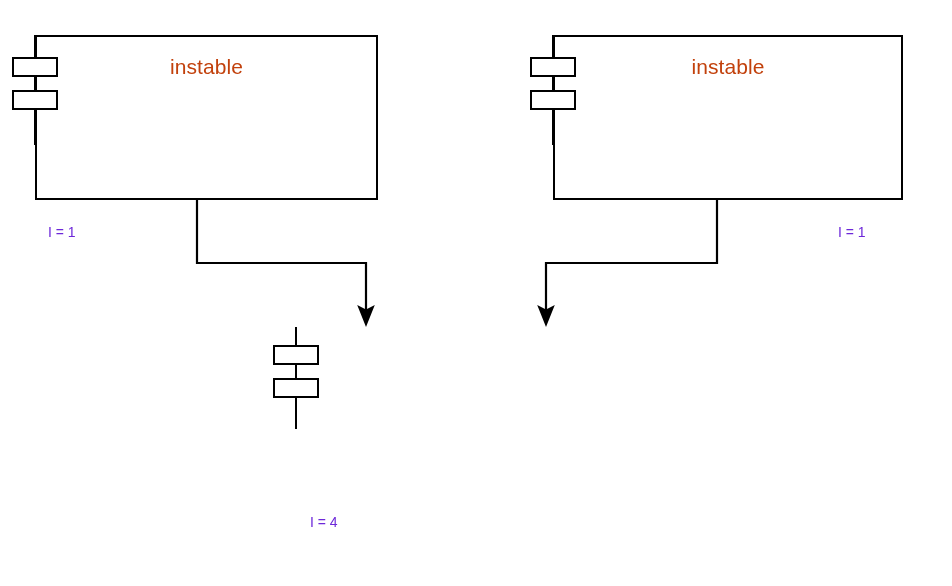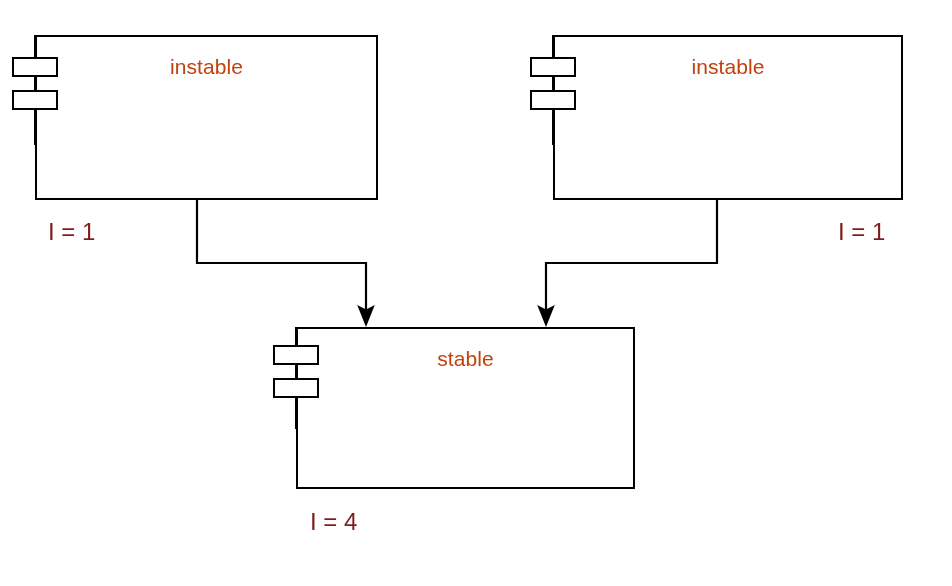--- a/index.html
+++ b/index.html
@@ -74,22 +74,22 @@
   .tab-rect {
     position: absolute;
     box-sizing: border-box;
     border: 2.2px solid #000000;
     background: #ffffff;
   }
 
   
   .diagram-label {
     position: absolute;
-    color: #7f1d1d;
-    font-size: 24px;
+    color: #6d28d9;
+    font-size: 14px;
     line-height: 20px;
     white-space: nowrap;
   }
 </style>
 </head>
 <body>
 
 <div id="canvas">
 
   <svg id="edge-layer" viewBox="0 0 952 586" width="952" height="586" xmlns="http://www.w3.org/2000/svg">
@@ -118,23 +118,20 @@
   <div class="component" style="left:553px; top:35px; width:350px; height:165px;">
     <div class="component-title" style="top:19px;">instable</div>
   </div>
   <div class="tab-group" style="left:553px; top:35px;">
     <div class="tab-spine" style="left:-1.1px; top:0px; height:110px;"></div>
     <div class="tab-rect" style="left:-23px; top:22px; width:46px; height:20px;"></div>
     <div class="tab-rect" style="left:-23px; top:55px; width:46px; height:20px;"></div>
   </div>
   <div class="diagram-label" style="left:838px; top:222px;">I = 1</div>
 
-  <div class="component" style="left:296px; top:327px; width:339px; height:162px;">
-    <div class="component-title" style="top:19px;">stable</div>
-  </div>
   <div class="tab-group" style="left:296px; top:327px;">
     <div class="tab-spine" style="left:-1.1px; top:0px; height:102px;"></div>
     <div class="tab-rect" style="left:-23px; top:18px; width:46px; height:20px;"></div>
     <div class="tab-rect" style="left:-23px; top:51px; width:46px; height:20px;"></div>
   </div>
   <div class="diagram-label" style="left:310px; top:512px;">I = 4</div>
 
 </div>
 
 </body></html>

